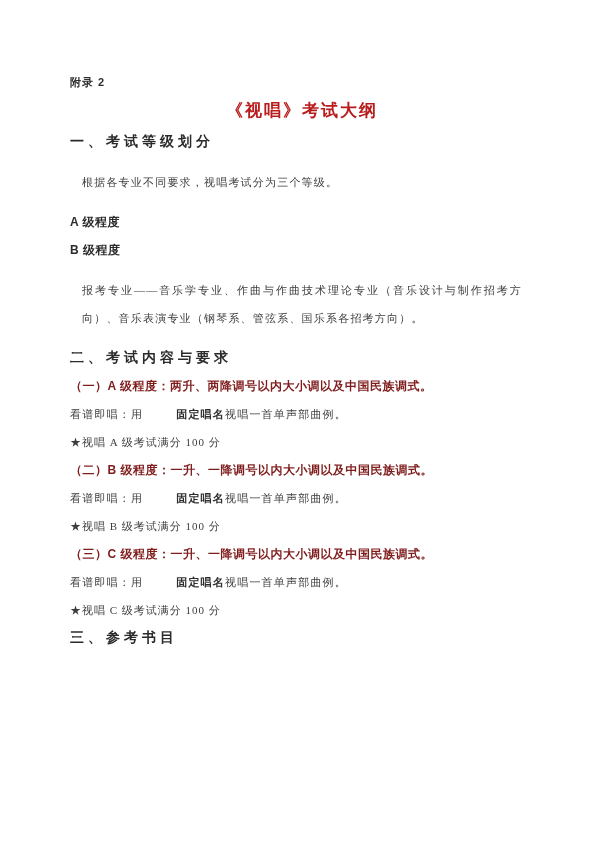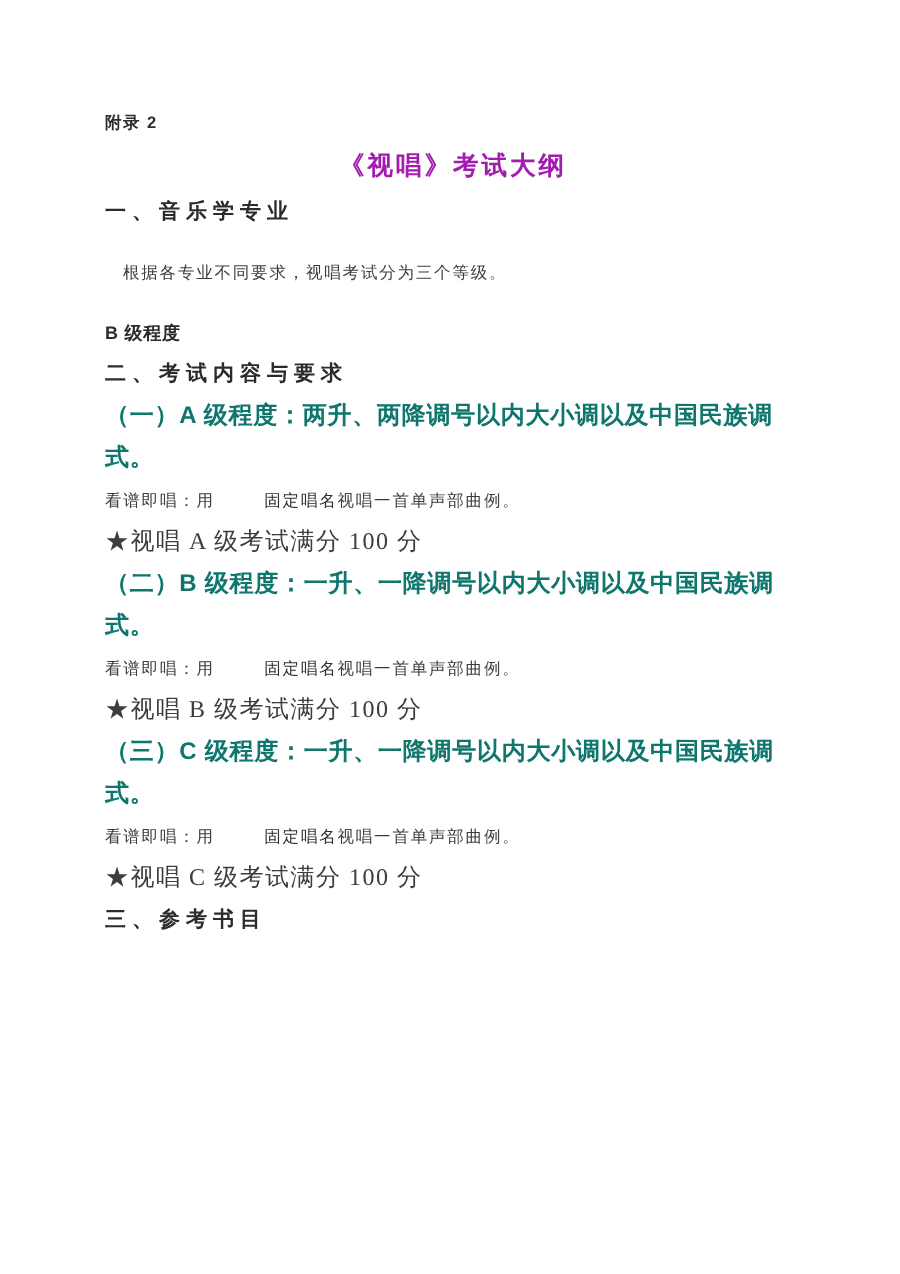--- a/index.html
+++ b/index.html
@@ -23,21 +23,21 @@
     line-height: 24px;
     color: #2e2e2e;
     letter-spacing: 1px;
   }
   .doc-title {
     font-family: "Liberation Sans", sans-serif;
     font-weight: 700;
     font-size: 17px;
     line-height: 34px;
     text-align: center;
-    color: #a21caf;
+    color: #b91c1c;
     letter-spacing: 2px;
   }
   .sec-heading {
     font-family: "Liberation Serif", serif;
     font-weight: 700;
     font-size: 14px;
     line-height: 28px;
     color: #2b2b2b;
     letter-spacing: 4px;
   }
@@ -53,54 +53,56 @@
     font-size: 11px;
     line-height: 28px;
     letter-spacing: 1.2px;
     color: #3d3d3d;
     margin: 12px;
   }
   .justified { text-align: justify; text-justify: inter-character; }
   .req-heading {
     font-family: "Liberation Sans", sans-serif;
     font-weight: 700;
-    font-size: 16px;
+    font-size: 12px;
     line-height: 28px;
-    color: #0f766e;
+    color: #7f1d1d;
     letter-spacing: 0.5px;
   }
   .task-line {
     font-size: 11px;
     line-height: 28px;
     letter-spacing: 1.2px;
     color: #3d3d3d;
   }
-  .task-bold { font-weight: 400; color: #2e2e2e; padding-left: 33px; }
+  .task-bold { font-weight: 700; color: #2e2e2e; padding-left: 33px; }
   .score-line {
-    font-size: 16px;
+    font-size: 11px;
     line-height: 28px;
     letter-spacing: 1px;
     color: #3d3d3d;
   }
 </style>
 </head>
 <body>
 
 <div class="page">
 
   <div class="appendix">附录 2</div>
 
   <div class="doc-title">《视唱》考试大纲</div>
 
-  <div class="sec-heading">一、音乐学专业</div>
+  <div class="sec-heading">一、考试等级划分</div>
 
   <p class="body-text">根据各专业不同要求，视唱考试分为三个等级。</p>
 
+  <div class="level-heading">A 级程度</div>
 
   <div class="level-heading">B 级程度</div>
+  <p class="body-text justified">报考专业——音乐学专业、作曲与作曲技术理论专业（音乐设计与制作招考方向）、音乐表演专业（钢琴系、管弦系、国乐系各招考方向）。</p>
 
 
   <div class="sec-heading">二、考试内容与要求</div>
 
   <div class="req-heading">（一）A 级程度：两升、两降调号以内大小调以及中国民族调式。</div>
   <div class="task-line"><span>看谱即唱：用</span><span class="task-bold">固定唱名</span><span>视唱一首单声部曲例。</span></div>
   <div class="score-line">★视唱 A 级考试满分 100 分</div>
 
   <div class="req-heading">（二）B 级程度：一升、一降调号以内大小调以及中国民族调式。</div>
   <div class="task-line"><span>看谱即唱：用</span><span class="task-bold">固定唱名</span><span>视唱一首单声部曲例。</span></div>

